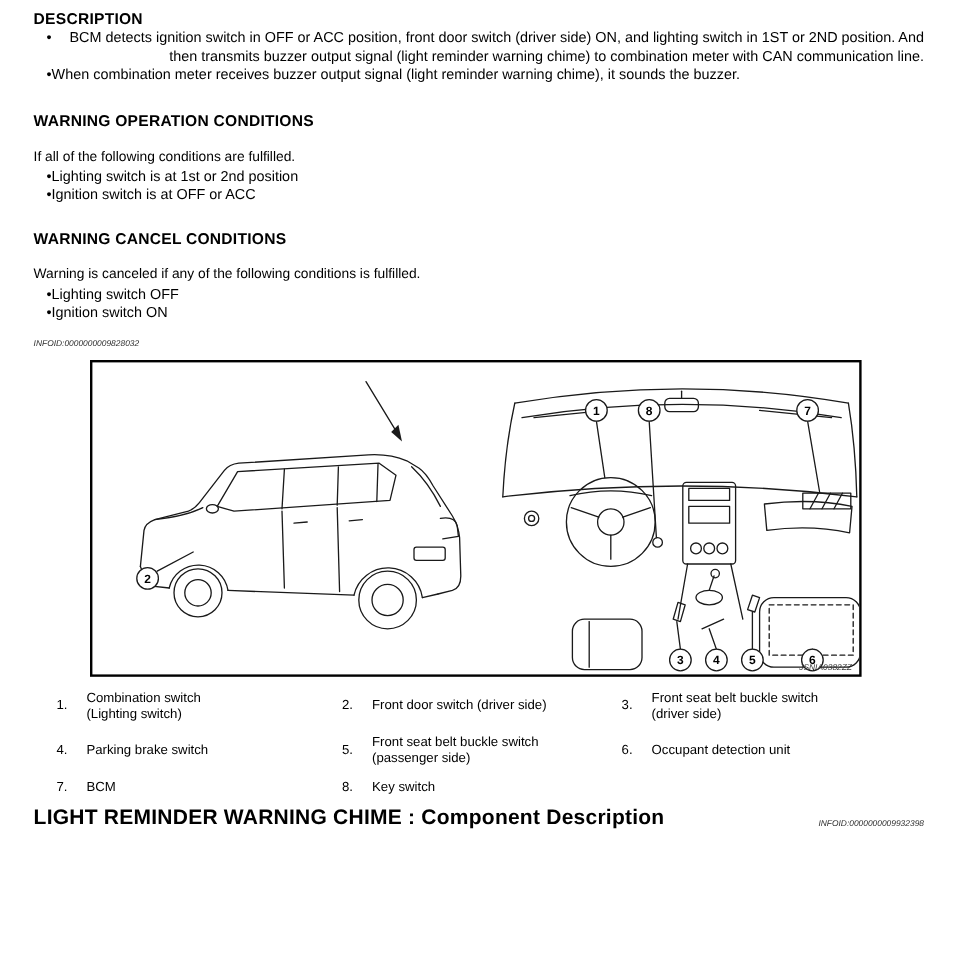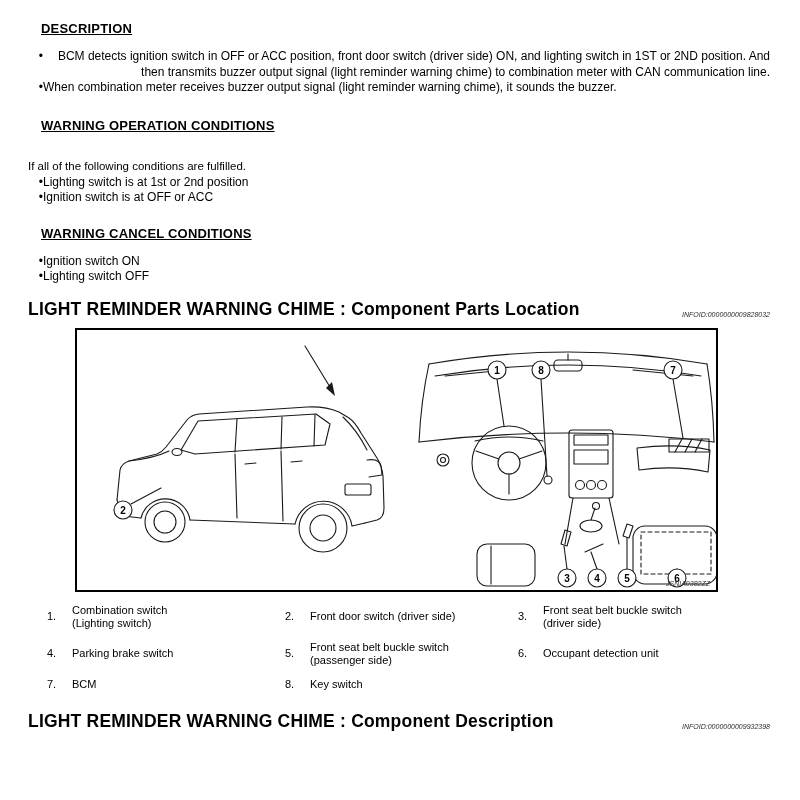--- a/index.html
+++ b/index.html
@@ -6,28 +6,27 @@
   body {
     width: 800px; height: 800px;
     background: #ffffff; color: #000000;
     font-family: "Liberation Sans", sans-serif;
     overflow: hidden;
   }
   .page { padding: 8px 30px 0 28px; }
 
   .sec-heading {
     font-size: 13px; font-weight: bold; letter-spacing: 0.2px;
-    margin: 13px;
-    text-decoration: underline;
+    margin: 0;
   }
   .body-text {
     font-size: 12px; line-height: 15.5px; margin: 3px 0 0 0;
   }
   .intro-text {
-    font-size: 11.5px; line-height: 15px; margin: 26px 0 0 0;
+    font-size: 11.5px; line-height: 15px; margin: 16px 0 0 0;
   }
   ul.bullets { list-style: none; margin: 1px 0 0 0; padding: 0; text-align: right; }
   ul.bullets li {
     display: flex; font-size: 12px; line-height: 15.5px;
   }
   ul.bullets li::before {
     content: "\2022"; flex: 0 0 13px; padding-left: 2px;
   }
   .mt20 { margin-top: 20px; }
   .mt22 { margin-top: 22px; }
@@ -76,27 +75,27 @@
   </ul>
 
   <h2 class="sec-heading mt22">WARNING OPERATION CONDITIONS</h2>
   <p class="intro-text">If all of the following conditions are fulfilled.</p>
   <ul class="bullets">
     <li>Lighting switch is at 1st or 2nd position</li>
     <li>Ignition switch is at OFF or ACC</li>
   </ul>
 
   <h2 class="sec-heading mt20">WARNING CANCEL CONDITIONS</h2>
+  <p class="intro-text">Warning is canceled if any of the following conditions is fulfilled.</p>
   <ul class="bullets">
+    <li>Lighting switch OFF</li>
     <li>Ignition switch ON</li>
-    <li>Lighting switch OFF</li>
   </ul>
 
   <div class="big-heading-row">
-    <h1 class="big-heading">LIGHT REMINDER WARNING CHIME : Component Parts Location</h1>
     <span class="infoid">INFOID:0000000009828032</span>
   </div>
 
   <div class="figure-box">
     <svg viewBox="0 0 639 260" width="639" height="260">
       <g stroke="#1a1a1a" fill="none" stroke-width="1.1" stroke-linejoin="round" stroke-linecap="round">
 
         <g>
           <path d="M40 170 L43 140 Q44 134 52 131 L80 124 Q85 122 89 117 L110 90 Q114 85 122 84 L230 77 Q248 76 262 82 L272 88 Q278 92 284 103 L300 128 Q305 136 306 146 L307 178 Q307 188 300 190 L288 193"></path>
           <path d="M40 170 L46 186 L64 188"></path>
@@ -265,18 +264,18 @@
       <span class="legend-num">7.</span>
       <span class="legend-text">BCM</span>
     </div>
     <div class="legend-item">
       <span class="legend-num">8.</span>
       <span class="legend-text">Key switch</span>
     </div>
     <div class="legend-item"></div>
   </div>
 
-  <div class="big-heading-row" style="margin-top:20px;text-align:center;">
+  <div class="big-heading-row" style="margin-top:8px;text-align:center;">
     <h1 class="big-heading">LIGHT REMINDER WARNING CHIME : Component Description</h1>
     <span class="infoid">INFOID:0000000009932398</span>
   </div>
 
 </div>
 
 </body></html>

